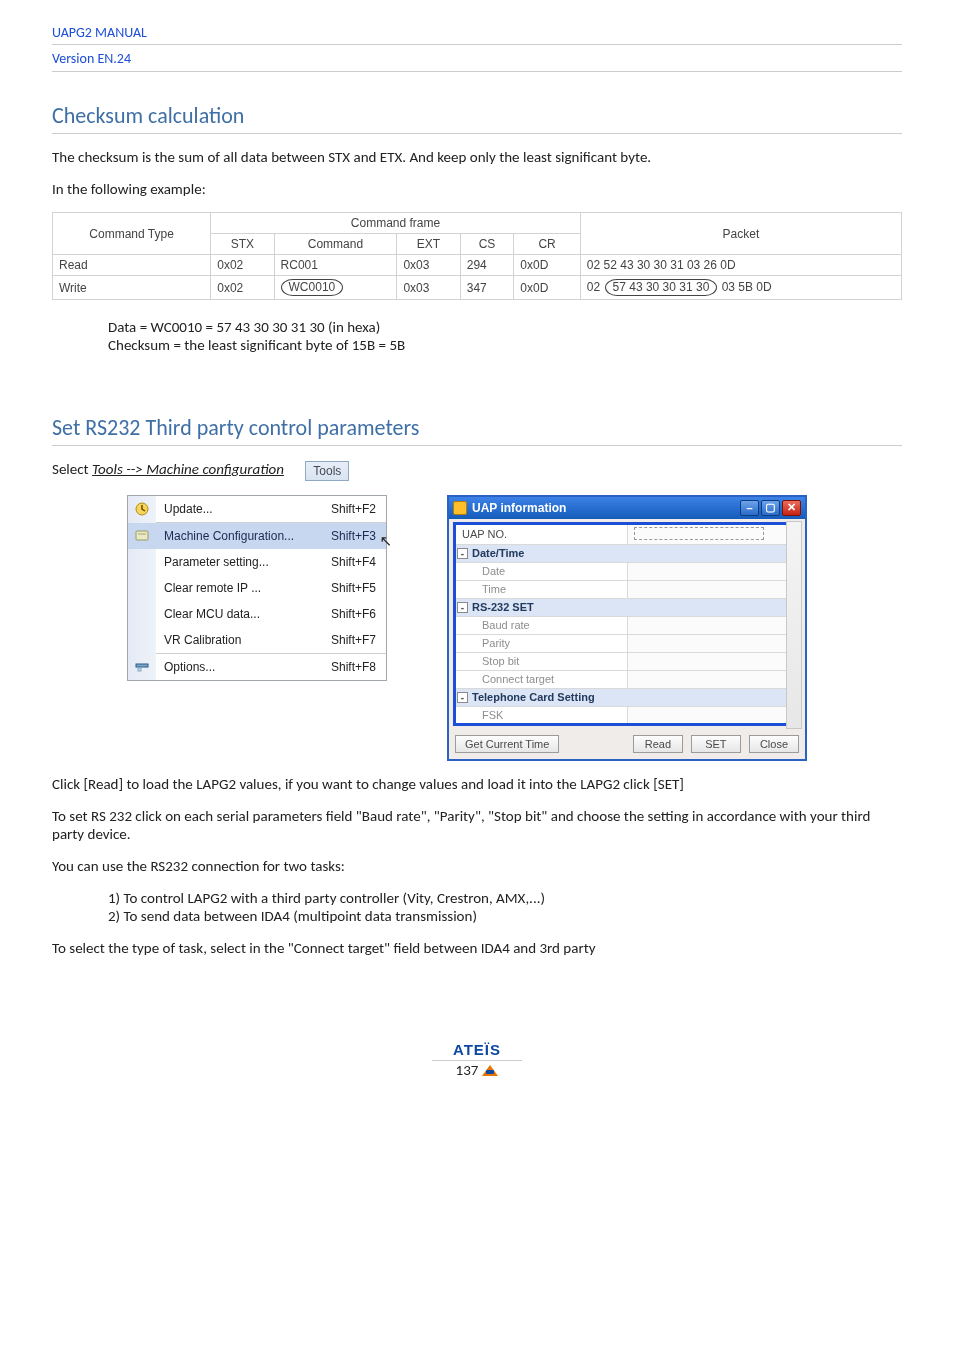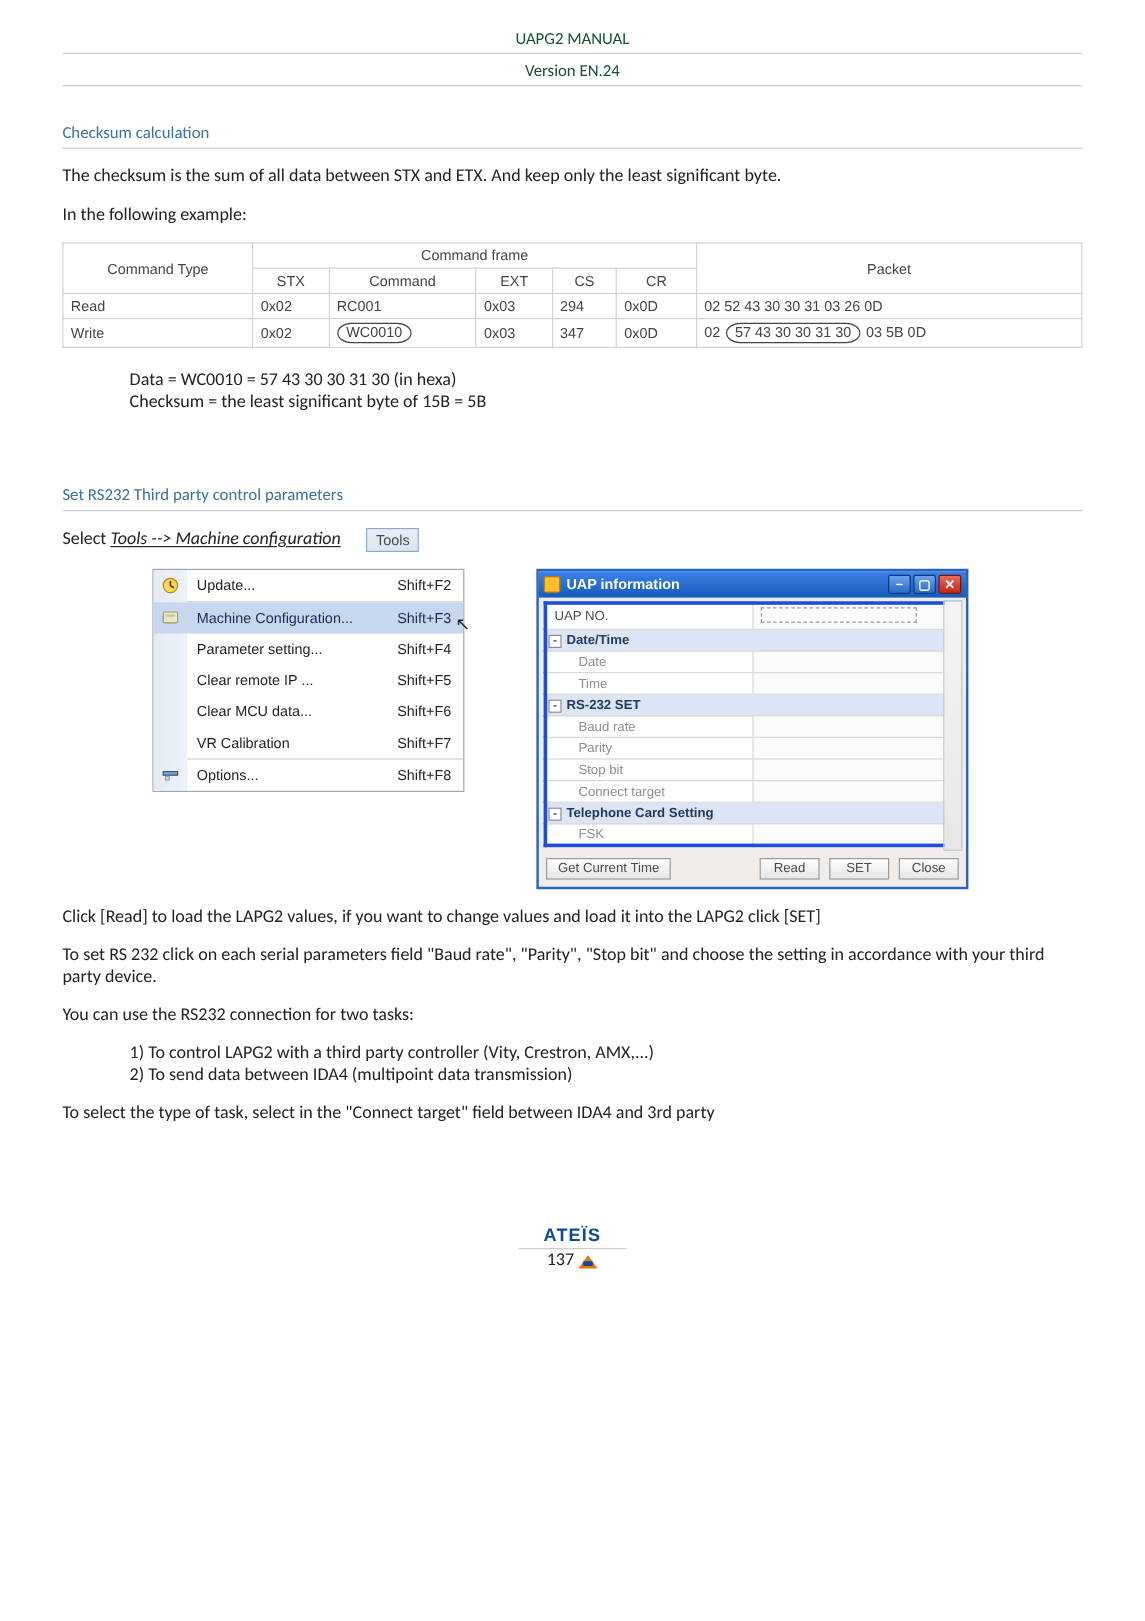--- a/index.html
+++ b/index.html
@@ -9,27 +9,27 @@
     --line:#cccccc;
     --border:#bcbcbc;
     --ateis-blue:#0d49a3;
     --ateis-orange:#e57500;
   }
   *{box-sizing:border-box}
   body{margin:0;font-family:Calibri,Arial,sans-serif;font-size:15px;color:#222;background:#fff}
   .page{width:954px;margin:0 auto;min-height:1351px;position:relative;padding:18px 52px 0 52px}
 
   
-  .doc-hdr{font-size:14px;color:#14532d;text-align:center}
+  .doc-hdr{font-size:14px;color:#1d4ed8;}
   .doc-hdr .title{border-bottom:1px solid var(--line);padding:6px 0 3px 0}
   .doc-hdr .ver{border-bottom:1px solid var(--line);padding:5px 0 4px 0}
 
   .spacer20{height:30px}
 
-  h2.section{color:var(--blue);font-weight:400;font-size:14px;margin:0 0 4px 0;border-bottom:1px solid var(--line);padding-bottom:4px}
+  h2.section{color:var(--blue);font-weight:400;font-size:22px;margin:0 0 4px 0;border-bottom:1px solid var(--line);padding-bottom:4px}
 
   p{margin:14px 0;font-size:15px}
 
   .indent{margin-left:56px}
 
   
   table.cmd{border-collapse:collapse;width:100%;font-size:12px;font-family:Tahoma,Arial,sans-serif;color:#444;border:1px solid #bbb}
   table.cmd th,table.cmd td{border:1px solid #d3d3d3;padding:3px 6px;text-align:left;background:#fff}
   table.cmd th{background:#fff;font-weight:400;text-align:center}
   table.cmd tr.hdr2 th{font-weight:400}

